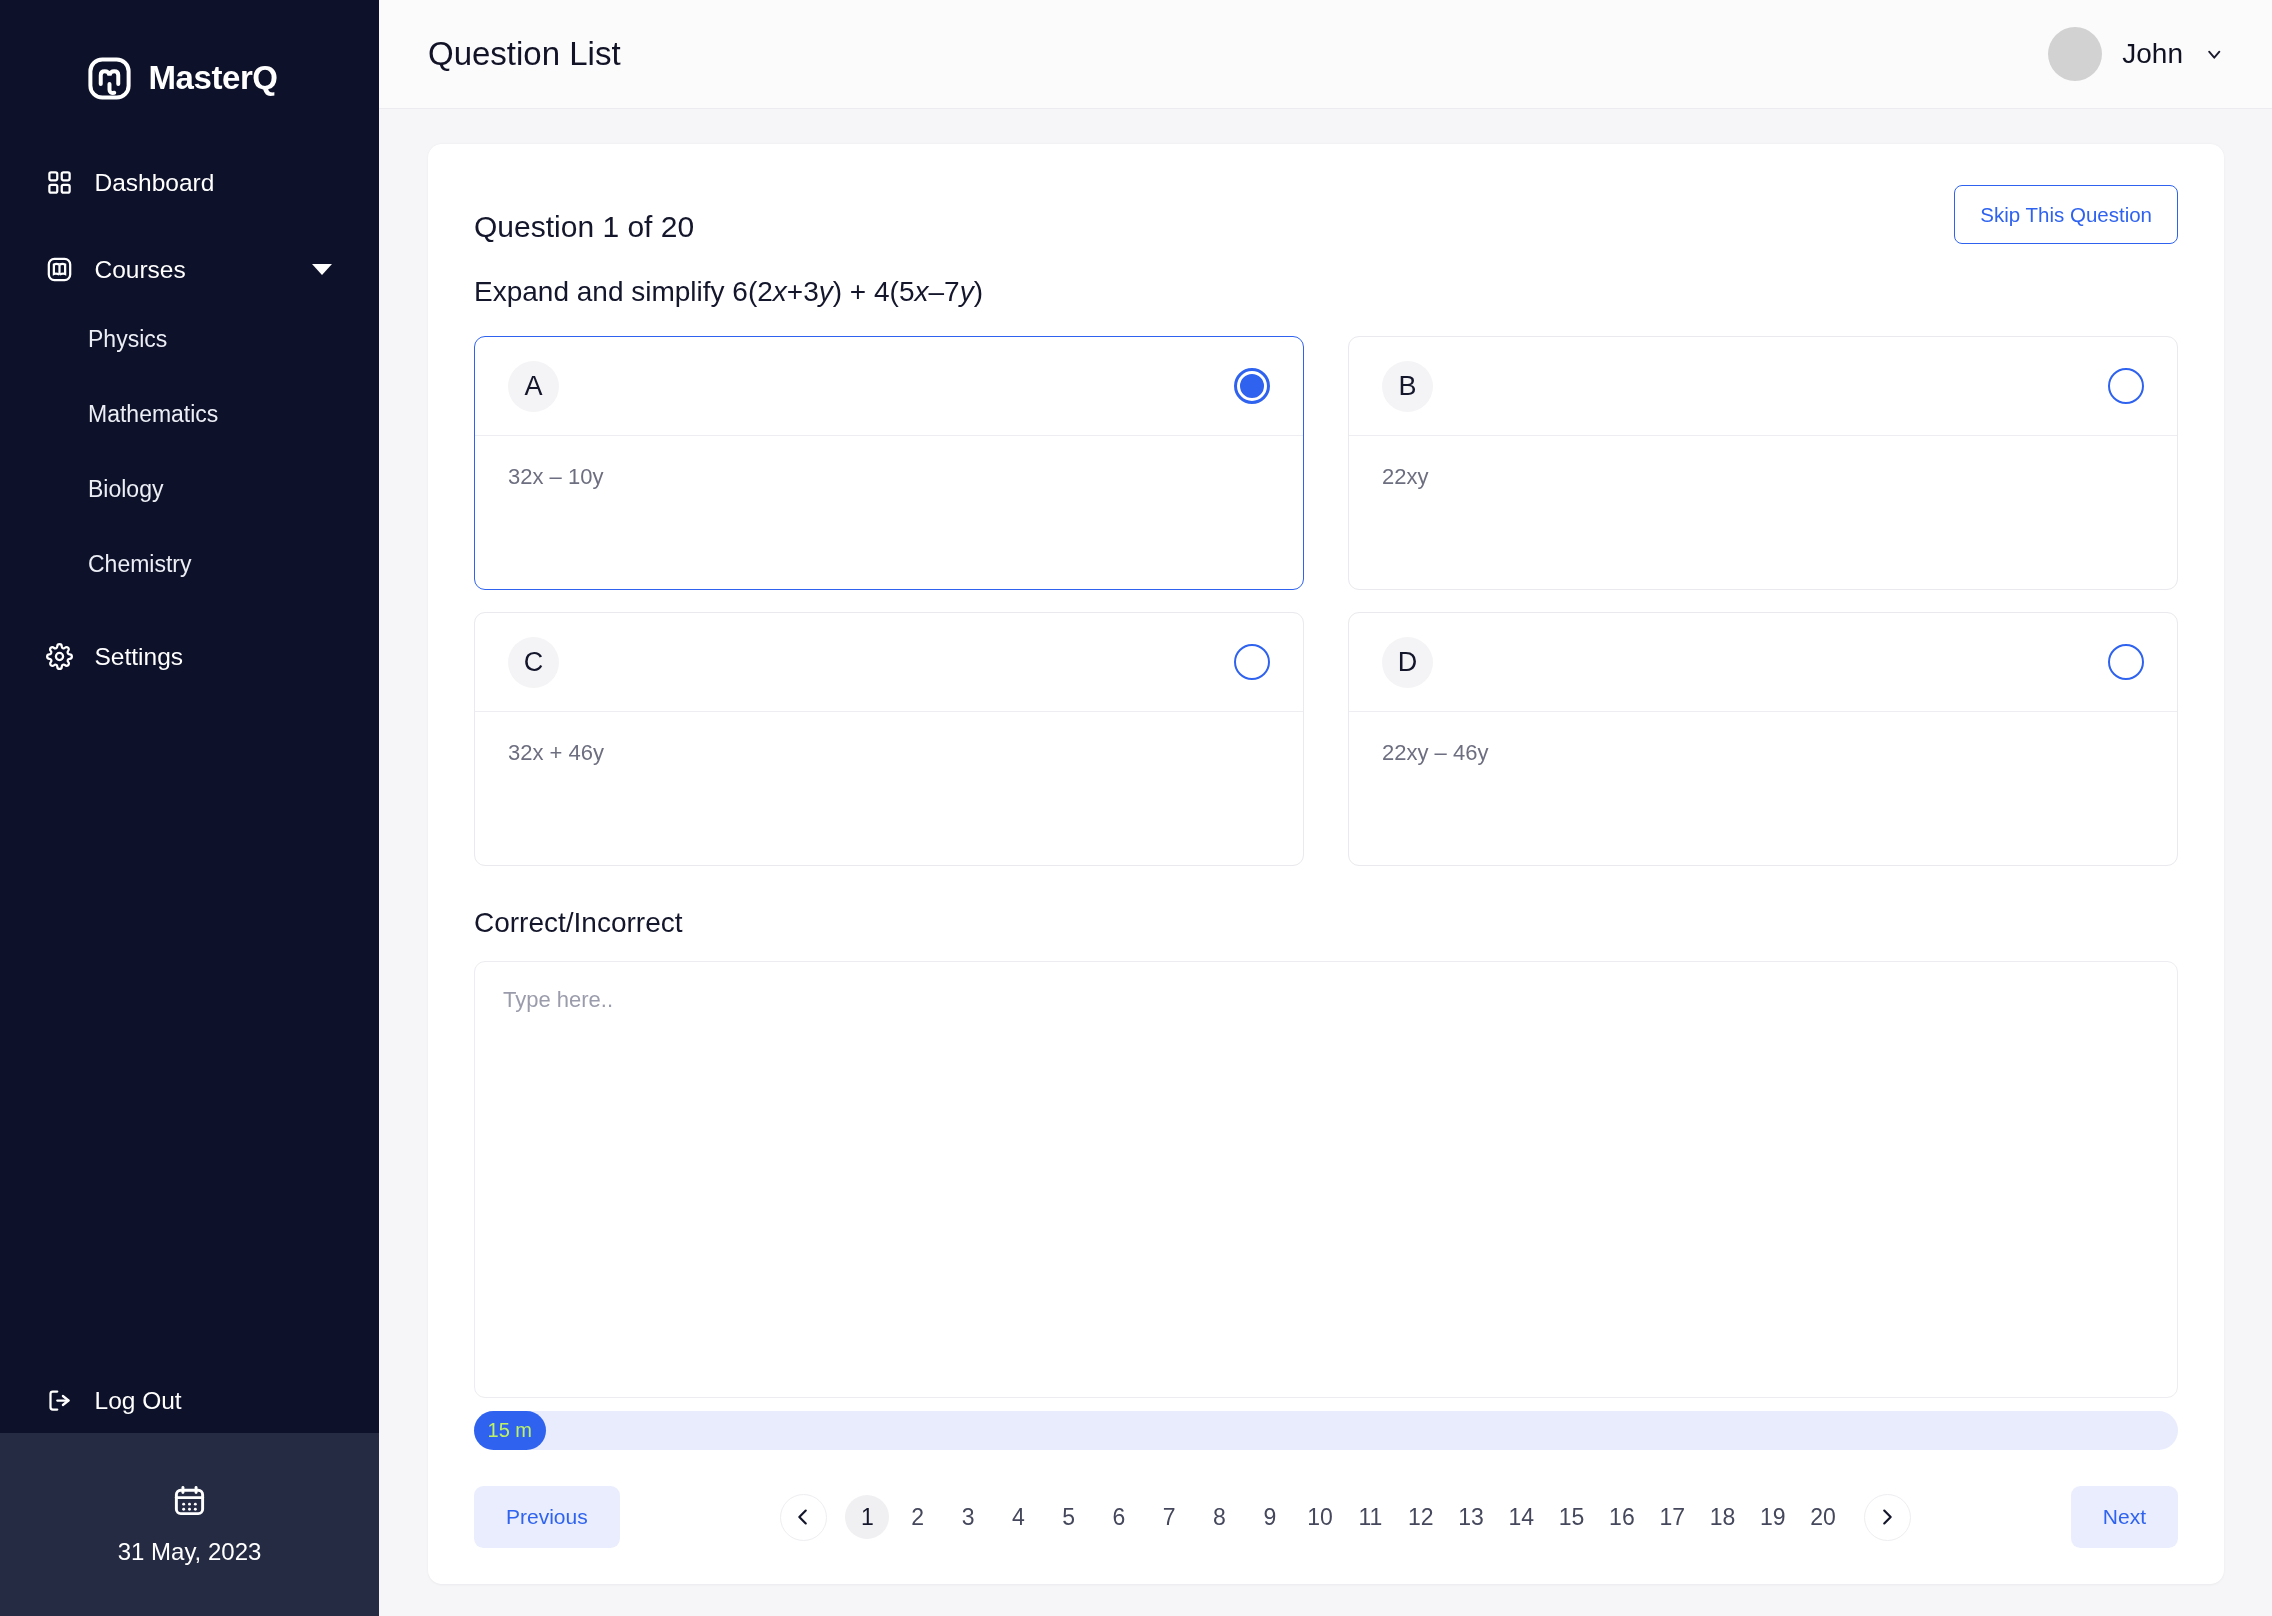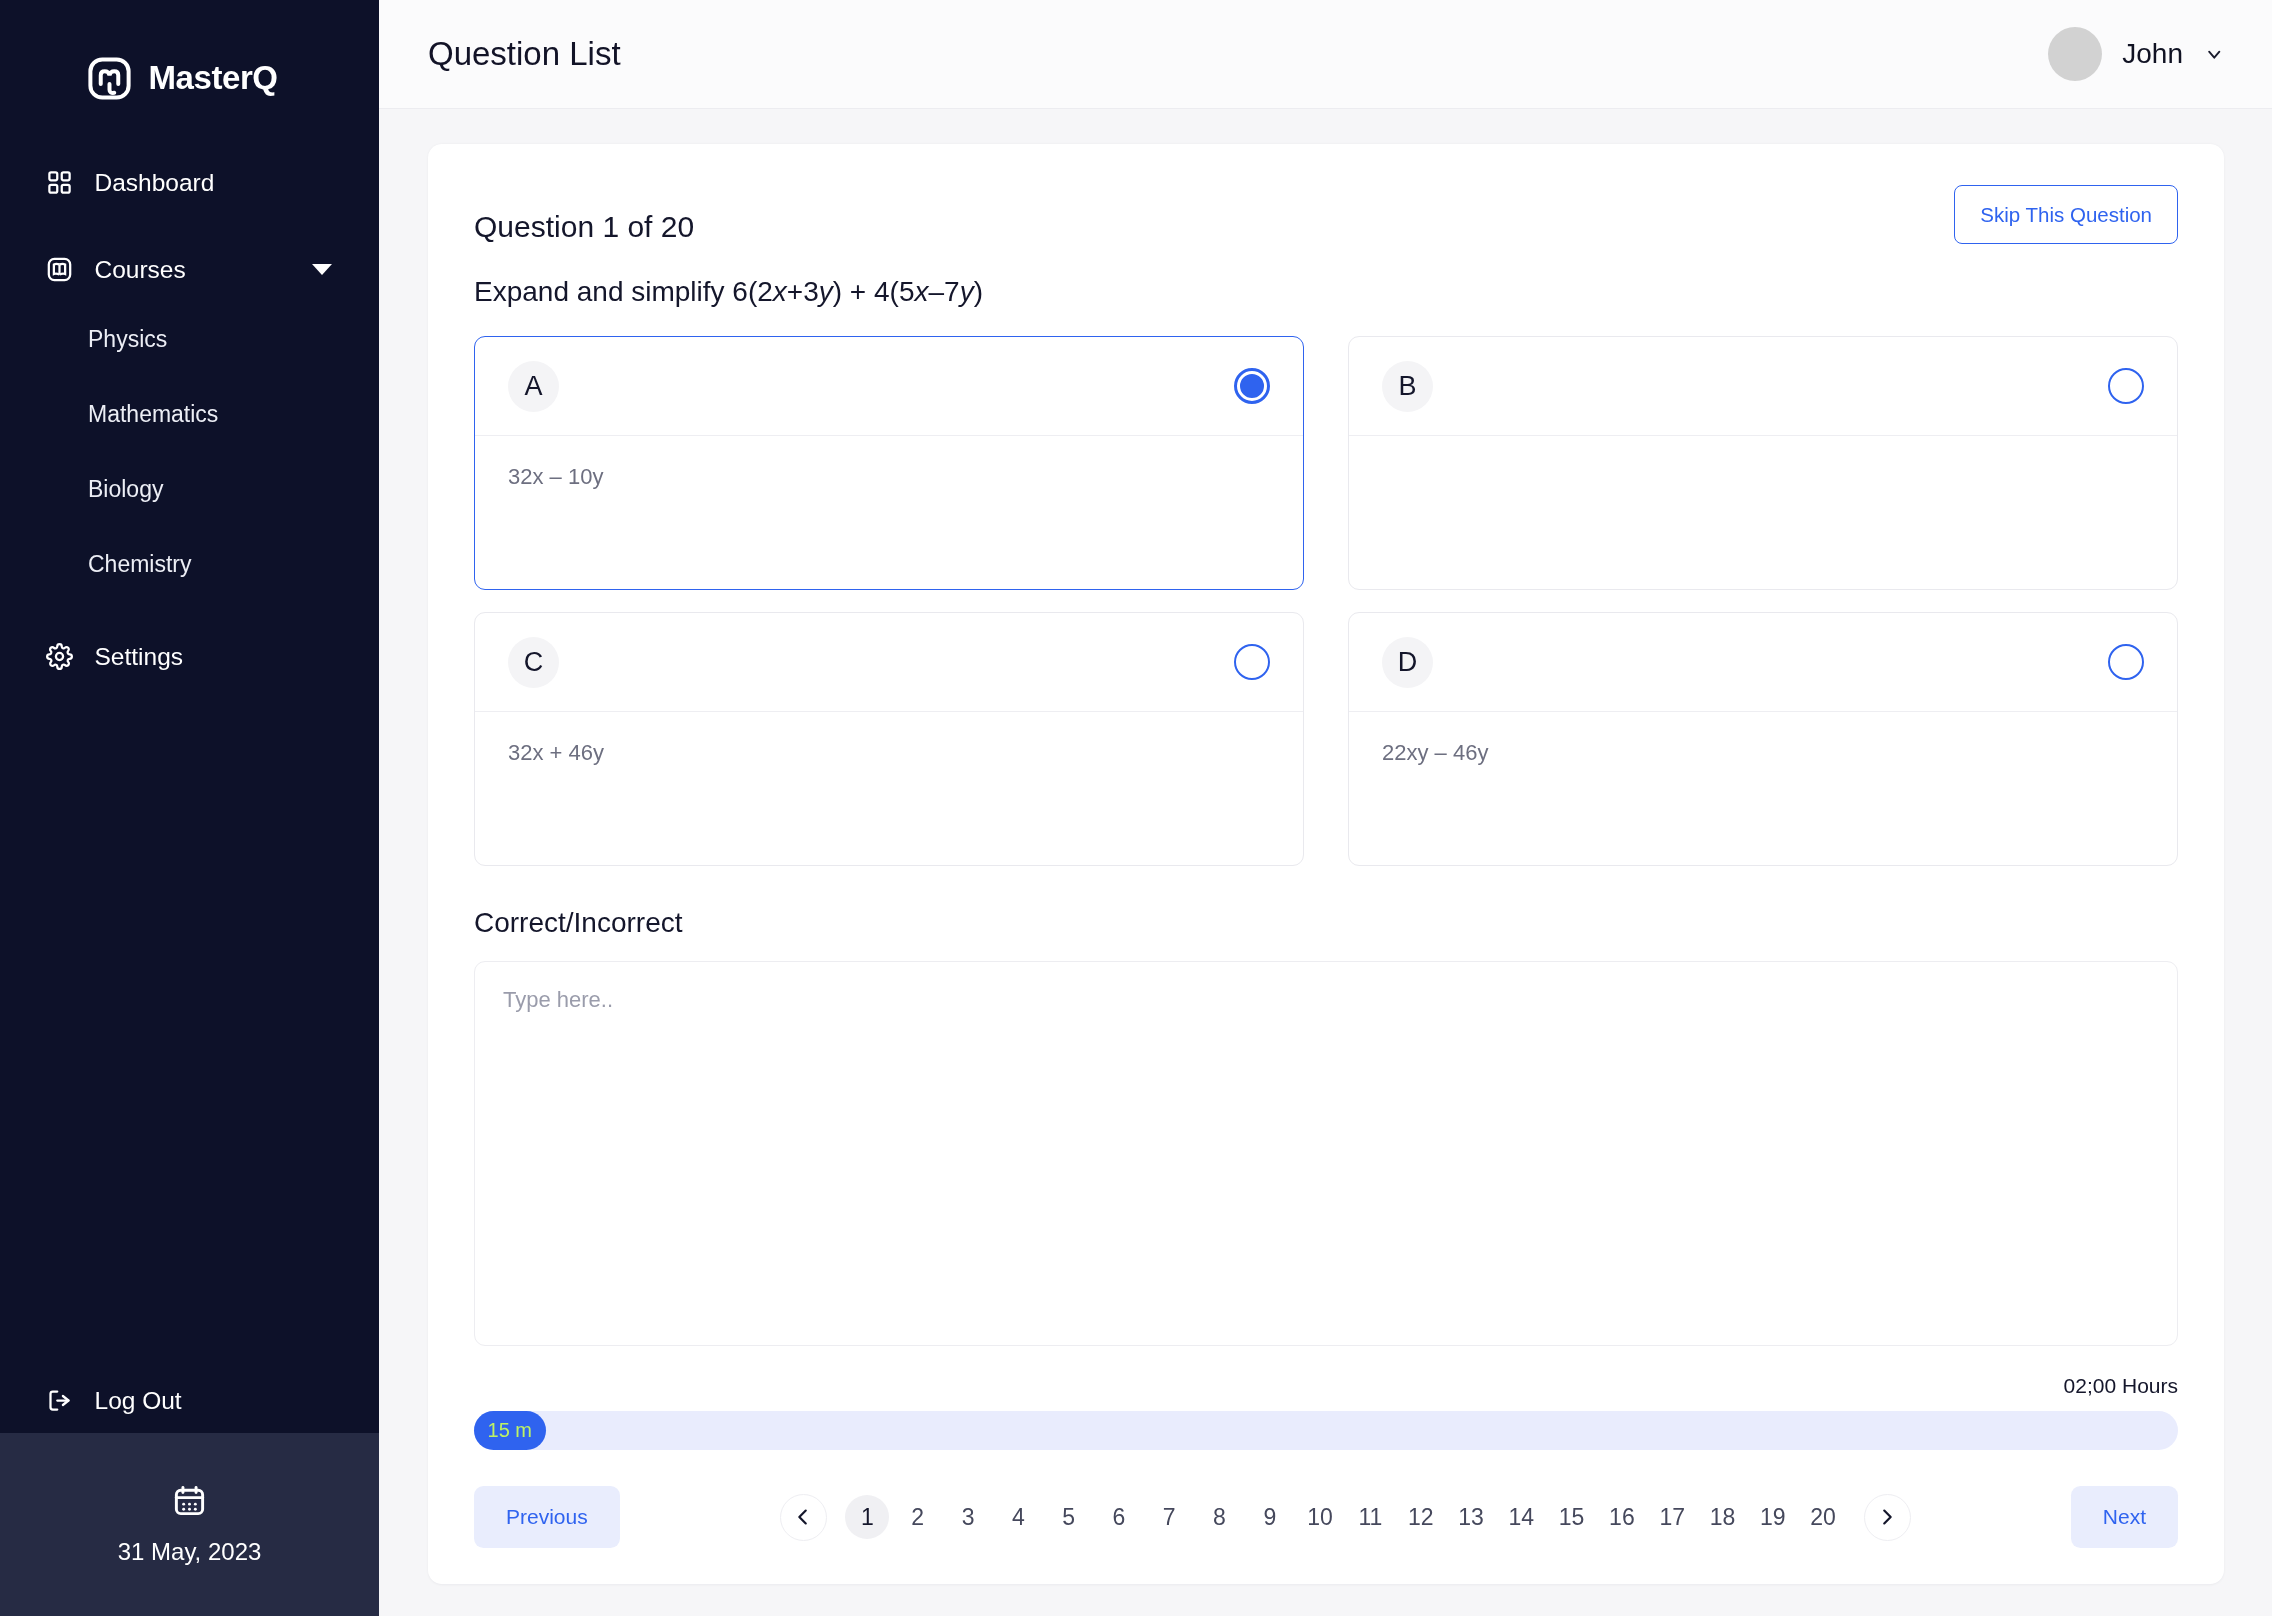--- a/index.html
+++ b/index.html
@@ -315,20 +315,21 @@
               <span class="radio on"></span>
             </div>
             <div class="option-body">32x – 10y</div>
           </div>
 
           <div class="option">
             <div class="option-head">
               <span class="opt-letter">B</span>
               <span class="radio"></span>
             </div>
+            <div class="option-body">22xy</div>
           </div>
 
           <div class="option">
             <div class="option-head">
               <span class="opt-letter">C</span>
               <span class="radio"></span>
             </div>
             <div class="option-body">32x + 46y</div>
           </div>
 
@@ -337,23 +338,20 @@
               <span class="opt-letter">D</span>
               <span class="radio"></span>
             </div>
             <div class="option-body">22xy – 46y</div>
           </div>
         </div>
 
         <div class="answer-label">Correct/Incorrect</div>
         <textarea class="answer-box" placeholder="Type here.." style=""></textarea>
 
-        <div class="timer-row">
-          <span class="timer-text">02;00 Hours</span>
-        </div>
 
         <div class="progress-track">
           <div class="progress-fill" style="width: 4.2%;">15 m</div>
         </div>
 
         <div class="pager">
           <button class="pg-btn">Previous</button>
 
           <div class="pg-nums">
             <span class="pg-arrow">

